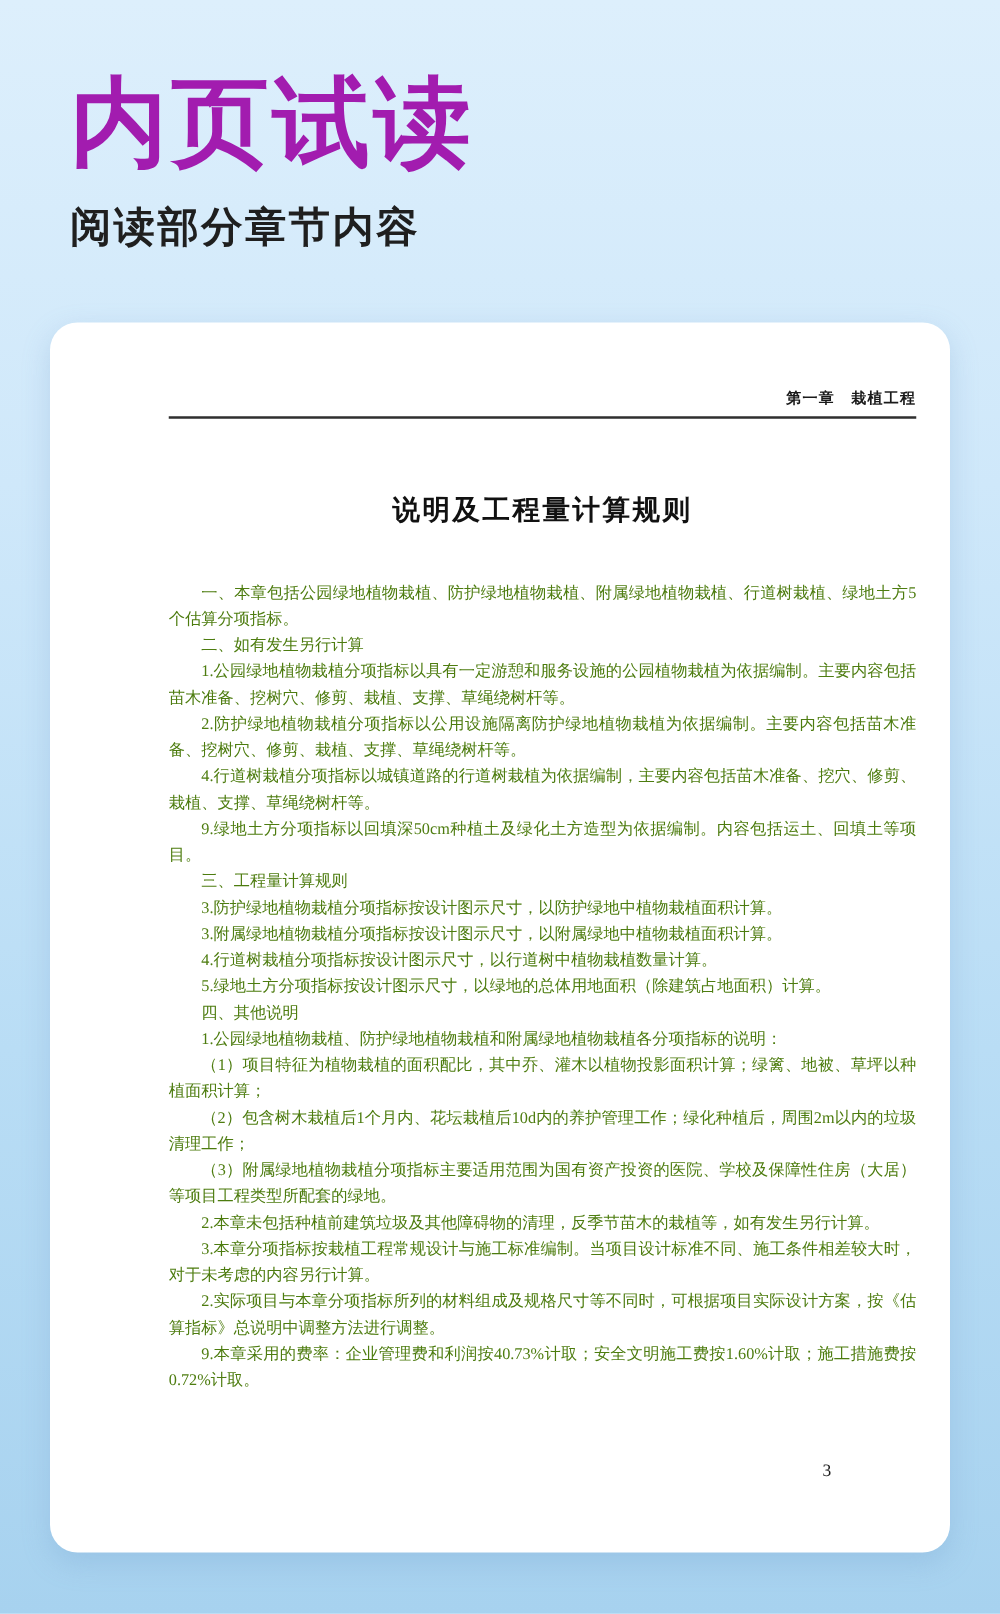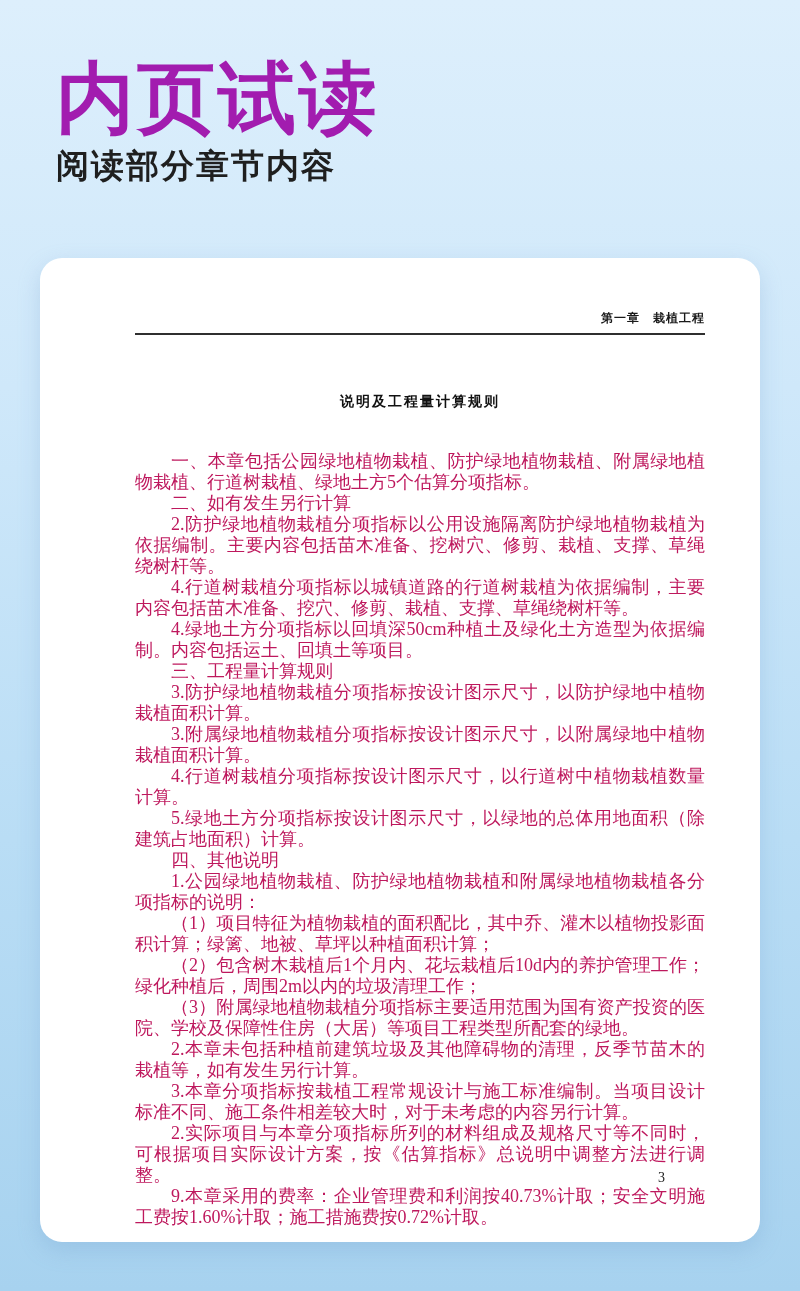--- a/index.html
+++ b/index.html
@@ -18,68 +18,68 @@
     font-weight: 900;
     color: #a21caf;
     letter-spacing: 3px;
     line-height: 1.05;
   }
   .hero-subtitle {
     font-size: 33px;
     font-weight: 700;
     color: #1f1f1f;
     letter-spacing: 2px;
-    margin-top: 4px;
+    margin-top: 20px;
   }
 
   
   .card {
     position: absolute;
     left: 40px;
     top: 258px;
     width: 720px;
     height: 984px;
     background: #ffffff;
     border-radius: 22px;
     box-shadow: 0 8px 22px rgba(110, 155, 200, 0.28);
   }
   .page {
     position: absolute;
     inset: 0;
-    padding: 52px 55px 0 95px;
+    padding: 52px 27px 0 95px;
   }
 
   .doc-header {
     text-align: right;
     font-size: 12px;
     font-weight: 700;
     color: #1a1a1a;
     letter-spacing: 1px;
   }
   .doc-header-rule {
     margin-top: 6px;
     border: none;
     border-top: 2px solid #2f2f2f;
   }
 
   .doc-title {
     margin-top: 58px;
     text-align: center;
-    font-size: 14px;
+    font-size: 22px;
     font-weight: 700;
     color: #111;
     letter-spacing: 2px;
   }
 
   .doc-body {
     margin-top: 40px;
     font-family: "Liberation Serif", "DejaVu Serif", serif;
-    font-size: 18px;
+    font-size: 13px;
     line-height: 21px;
-    color: #be185d;
+    color: #4d7c0f;
     text-align: justify;
   }
   .doc-body p {
     text-indent: 2em;
   }
 
   .page-number {
     position: absolute;
     right: 95px;
     bottom: 56px;
@@ -103,27 +103,28 @@
     <hr class="doc-header-rule">
 
     <div class="doc-title">说明及工程量计算规则</div>
 
     <div class="doc-body">
 
         <p>一、本章包括公园绿地植物栽植、防护绿地植物栽植、附属绿地植物栽植、行道树栽植、绿地土方5个估算分项指标。</p>
 
         <p>二、如有发生另行计算</p>
 
+        <p>1.公园绿地植物栽植分项指标以具有一定游憩和服务设施的公园植物栽植为依据编制。主要内容包括苗木准备、挖树穴、修剪、栽植、支撑、草绳绕树杆等。</p>
 
         <p>2.防护绿地植物栽植分项指标以公用设施隔离防护绿地植物栽植为依据编制。主要内容包括苗木准备、挖树穴、修剪、栽植、支撑、草绳绕树杆等。</p>
 
 
         <p>4.行道树栽植分项指标以城镇道路的行道树栽植为依据编制，主要内容包括苗木准备、挖穴、修剪、栽植、支撑、草绳绕树杆等。</p>
 
-        <p>4.绿地土方分项指标以回填深50cm种植土及绿化土方造型为依据编制。内容包括运土、回填土等项目。</p>
+        <p>9.绿地土方分项指标以回填深50cm种植土及绿化土方造型为依据编制。内容包括运土、回填土等项目。</p>
 
         <p>三、工程量计算规则</p>
 
 
         <p>3.防护绿地植物栽植分项指标按设计图示尺寸，以防护绿地中植物栽植面积计算。</p>
 
         <p>3.附属绿地植物栽植分项指标按设计图示尺寸，以附属绿地中植物栽植面积计算。</p>
 
         <p>4.行道树栽植分项指标按设计图示尺寸，以行道树中植物栽植数量计算。</p>
 

